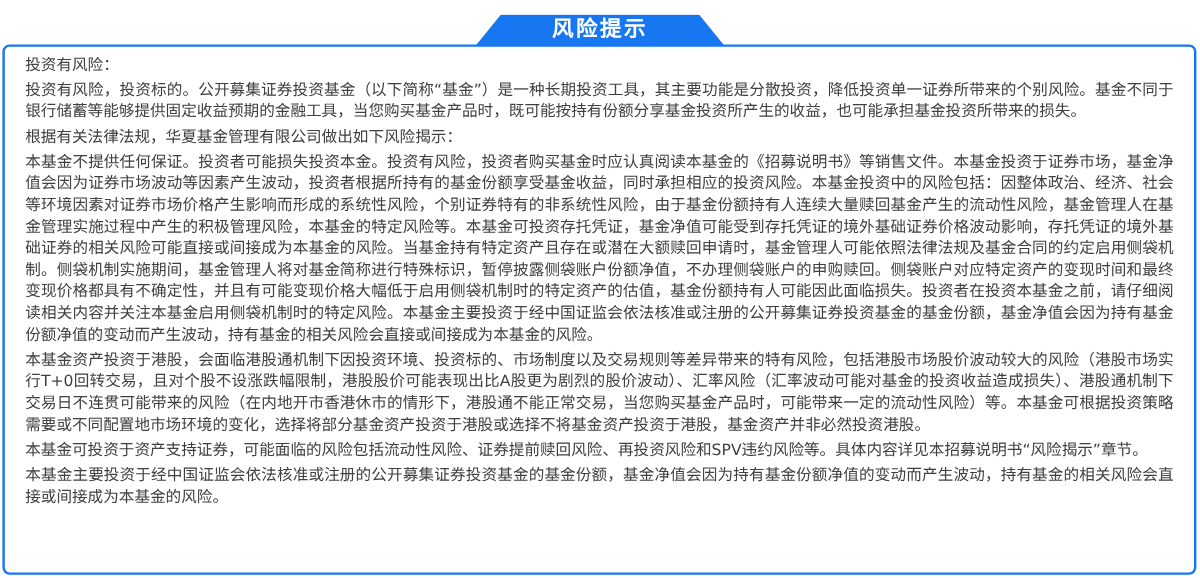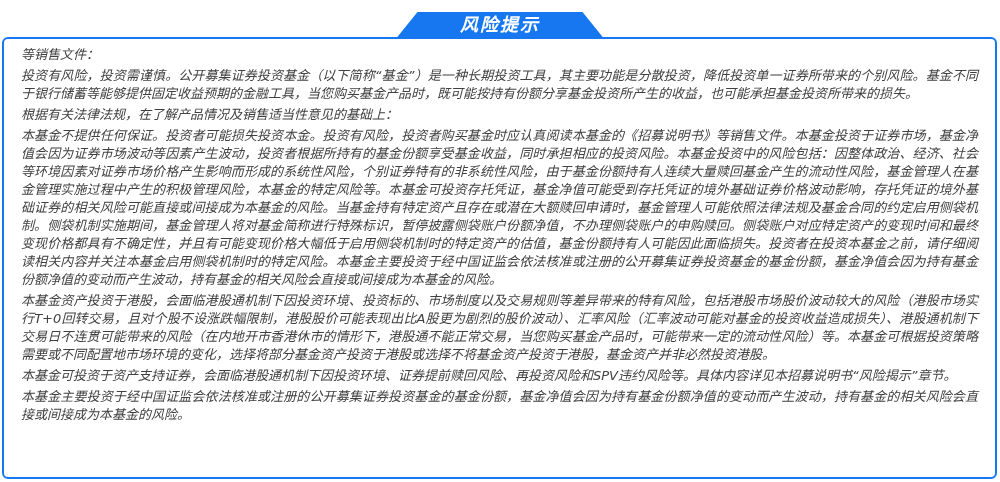--- a/index.html
+++ b/index.html
@@ -1,16 +1,16 @@
 <!DOCTYPE html>
 <html lang="zh-CN" style="--accent: #1677f0; --text: #404040;"><head>
 <meta charset="utf-8">
 <title>风险提示</title>
 <style>
-  * { box-sizing: border-box; font-style: italic; }
+  * { box-sizing: border-box; }
   html, body { margin: 0; padding: 0; background: #ffffff; }
   body {
     font-family: "DejaVu Sans", "Liberation Sans", sans-serif;
     -webkit-font-smoothing: antialiased;
   }
   .page {
     position: relative;
     width: 1000px;
     height: 482px;
     background: #ffffff;
@@ -66,23 +66,23 @@
   .para:last-child { margin-bottom: 12px; }
 </style>
 </head>
 <body>
 
 <div class="page">
   <div class="banner">
     <span class="banner-title">风险提示</span>
   </div>
   <div class="panel">
-    <p class="salutation">等销售文件：</p>
+    <p class="salutation">投资有风险：</p>
     <div>
-        <p class="para">投资有风险，投资需谨慎。公开募集证券投资基金（以下简称“基金”）是一种长期投资工具，其主要功能是分散投资，降低投资单一证券所带来的个别风险。基金不同于银行储蓄等能够提供固定收益预期的金融工具，当您购买基金产品时，既可能按持有份额分享基金投资所产生的收益，也可能承担基金投资所带来的损失。</p>
-        <p class="para">根据有关法律法规，在了解产品情况及销售适当性意见的基础上：</p>
+        <p class="para">投资有风险，投资标的。公开募集证券投资基金（以下简称“基金”）是一种长期投资工具，其主要功能是分散投资，降低投资单一证券所带来的个别风险。基金不同于银行储蓄等能够提供固定收益预期的金融工具，当您购买基金产品时，既可能按持有份额分享基金投资所产生的收益，也可能承担基金投资所带来的损失。</p>
+        <p class="para">根据有关法律法规，华夏基金管理有限公司做出如下风险揭示：</p>
         <p class="para">本基金不提供任何保证。投资者可能损失投资本金。投资有风险，投资者购买基金时应认真阅读本基金的《招募说明书》等销售文件。本基金投资于证券市场，基金净值会因为证券市场波动等因素产生波动，投资者根据所持有的基金份额享受基金收益，同时承担相应的投资风险。本基金投资中的风险包括：因整体政治、经济、社会等环境因素对证券市场价格产生影响而形成的系统性风险，个别证券特有的非系统性风险，由于基金份额持有人连续大量赎回基金产生的流动性风险，基金管理人在基金管理实施过程中产生的积极管理风险，本基金的特定风险等。本基金可投资存托凭证，基金净值可能受到存托凭证的境外基础证券价格波动影响，存托凭证的境外基础证券的相关风险可能直接或间接成为本基金的风险。当基金持有特定资产且存在或潜在大额赎回申请时，基金管理人可能依照法律法规及基金合同的约定启用侧袋机制。侧袋机制实施期间，基金管理人将对基金简称进行特殊标识，暂停披露侧袋账户份额净值，不办理侧袋账户的申购赎回。侧袋账户对应特定资产的变现时间和最终变现价格都具有不确定性，并且有可能变现价格大幅低于启用侧袋机制时的特定资产的估值，基金份额持有人可能因此面临损失。投资者在投资本基金之前，请仔细阅读相关内容并关注本基金启用侧袋机制时的特定风险。本基金主要投资于经中国证监会依法核准或注册的公开募集证券投资基金的基金份额，基金净值会因为持有基金份额净值的变动而产生波动，持有基金的相关风险会直接或间接成为本基金的风险。</p>
         <p class="para">本基金资产投资于港股，会面临港股通机制下因投资环境、投资标的、市场制度以及交易规则等差异带来的特有风险，包括港股市场股价波动较大的风险（港股市场实行T+0回转交易，且对个股不设涨跌幅限制，港股股价可能表现出比A股更为剧烈的股价波动）、汇率风险（汇率波动可能对基金的投资收益造成损失）、港股通机制下交易日不连贯可能带来的风险（在内地开市香港休市的情形下，港股通不能正常交易，当您购买基金产品时，可能带来一定的流动性风险）等。本基金可根据投资策略需要或不同配置地市场环境的变化，选择将部分基金资产投资于港股或选择不将基金资产投资于港股，基金资产并非必然投资港股。</p>
-        <p class="para">本基金可投资于资产支持证券，会面临港股通机制下因投资环境、证券提前赎回风险、再投资风险和SPV违约风险等。具体内容详见本招募说明书“风险揭示”章节。</p>
+        <p class="para">本基金可投资于资产支持证券，可能面临的风险包括流动性风险、证券提前赎回风险、再投资风险和SPV违约风险等。具体内容详见本招募说明书“风险揭示”章节。</p>
         <p class="para">本基金主要投资于经中国证监会依法核准或注册的公开募集证券投资基金的基金份额，基金净值会因为持有基金份额净值的变动而产生波动，持有基金的相关风险会直接或间接成为本基金的风险。</p>
       </div>
   </div>
 </div>
 
 </body></html>

